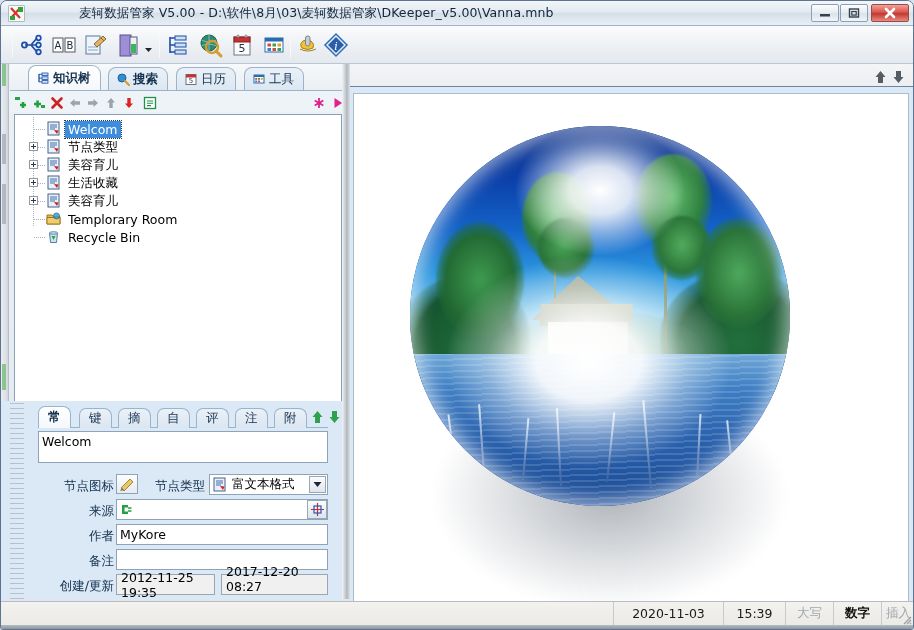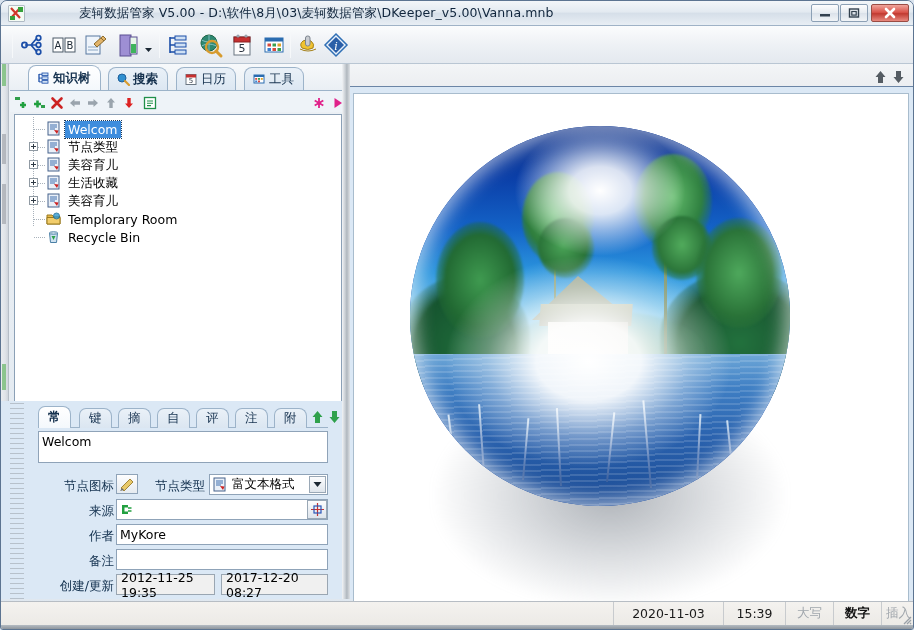--- a/index.html
+++ b/index.html
@@ -811,21 +811,21 @@
 
     <div class="flabel" style="left:46px;top:152px;width:58px;">备注</div>
     <div class="field-box" style="left:106px;top:148px;width:212px;height:21px;">
       <span></span>
     </div>
 
     <div class="flabel" style="left:32px;top:177px;width:72px;">创建/更新</div>
     <div class="gray-box" style="left:106px;top:173px;width:99px;height:21px;">
       <span>2012-11-25 19:35</span>
     </div>
-    <div class="gray-box" style="left:211px;top:173px;width:107px;height:21px;">
+    <div class="gray-box" style="left:211px;top:173px;width:107px;height:21px;align-items:flex-end;">
       <span>2017-12-20 08:27</span>
     </div>
   </div>
 
   <div id="vsplit"></div>
 
   <div id="rightpanel">
     <div id="rp-header">
       <div class="rparrow" style="right:27px;">
         <svg width="13" height="14" viewBox="0 0 13 14">

